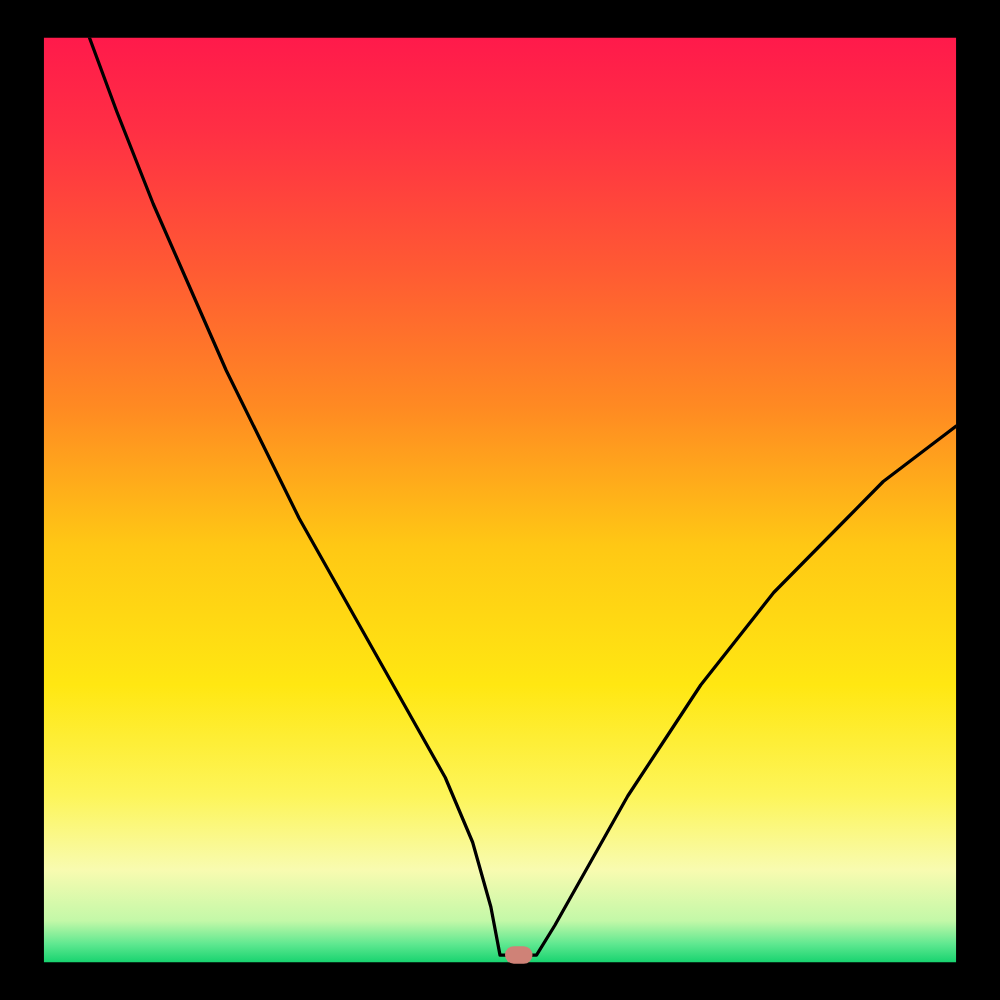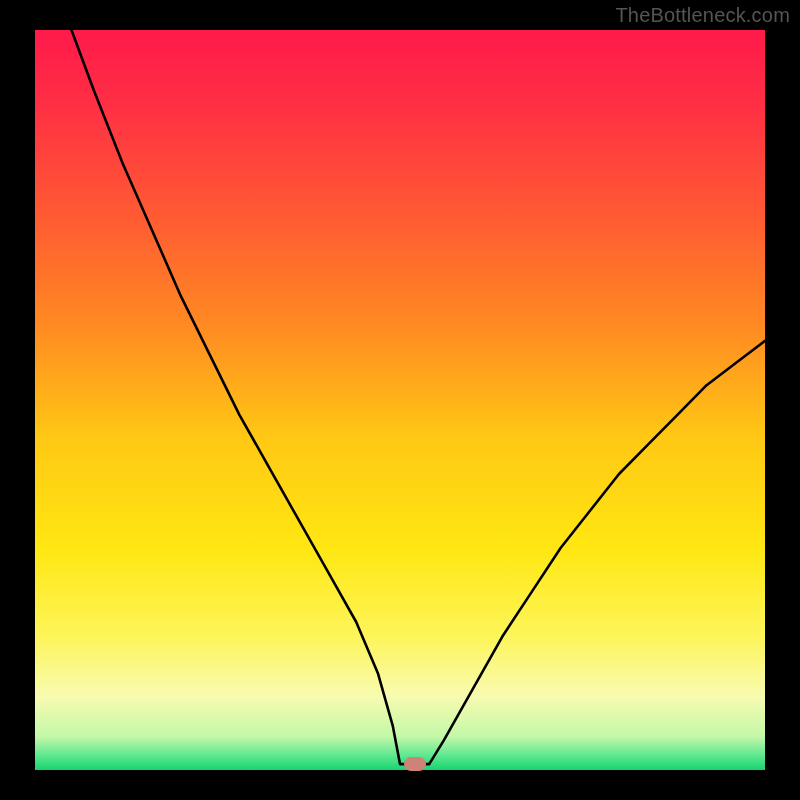--- a/index.html
+++ b/index.html
@@ -45,21 +45,20 @@
     border-radius: 7px;
     background: #cf8277;
     transform: translate(-50%, -50%);
   }
 </style>
 </head>
 <body>
 
 <div class="frame">
 
-  <div class="watermark">TheBottleneck.com</div>
 
   <div class="plot-area">
     <svg viewBox="0 0 730 740" preserveAspectRatio="none">
       <defs>
         <linearGradient id="bg-grad" x1="0" y1="0" x2="0" y2="1">
             <stop offset="0%" stop-color="#ff1a4b"></stop>
             <stop offset="10%" stop-color="#ff2f44"></stop>
             <stop offset="25%" stop-color="#ff5a33"></stop>
             <stop offset="40%" stop-color="#ff8a22"></stop>
             <stop offset="55.00000000000001%" stop-color="#ffc814"></stop>

